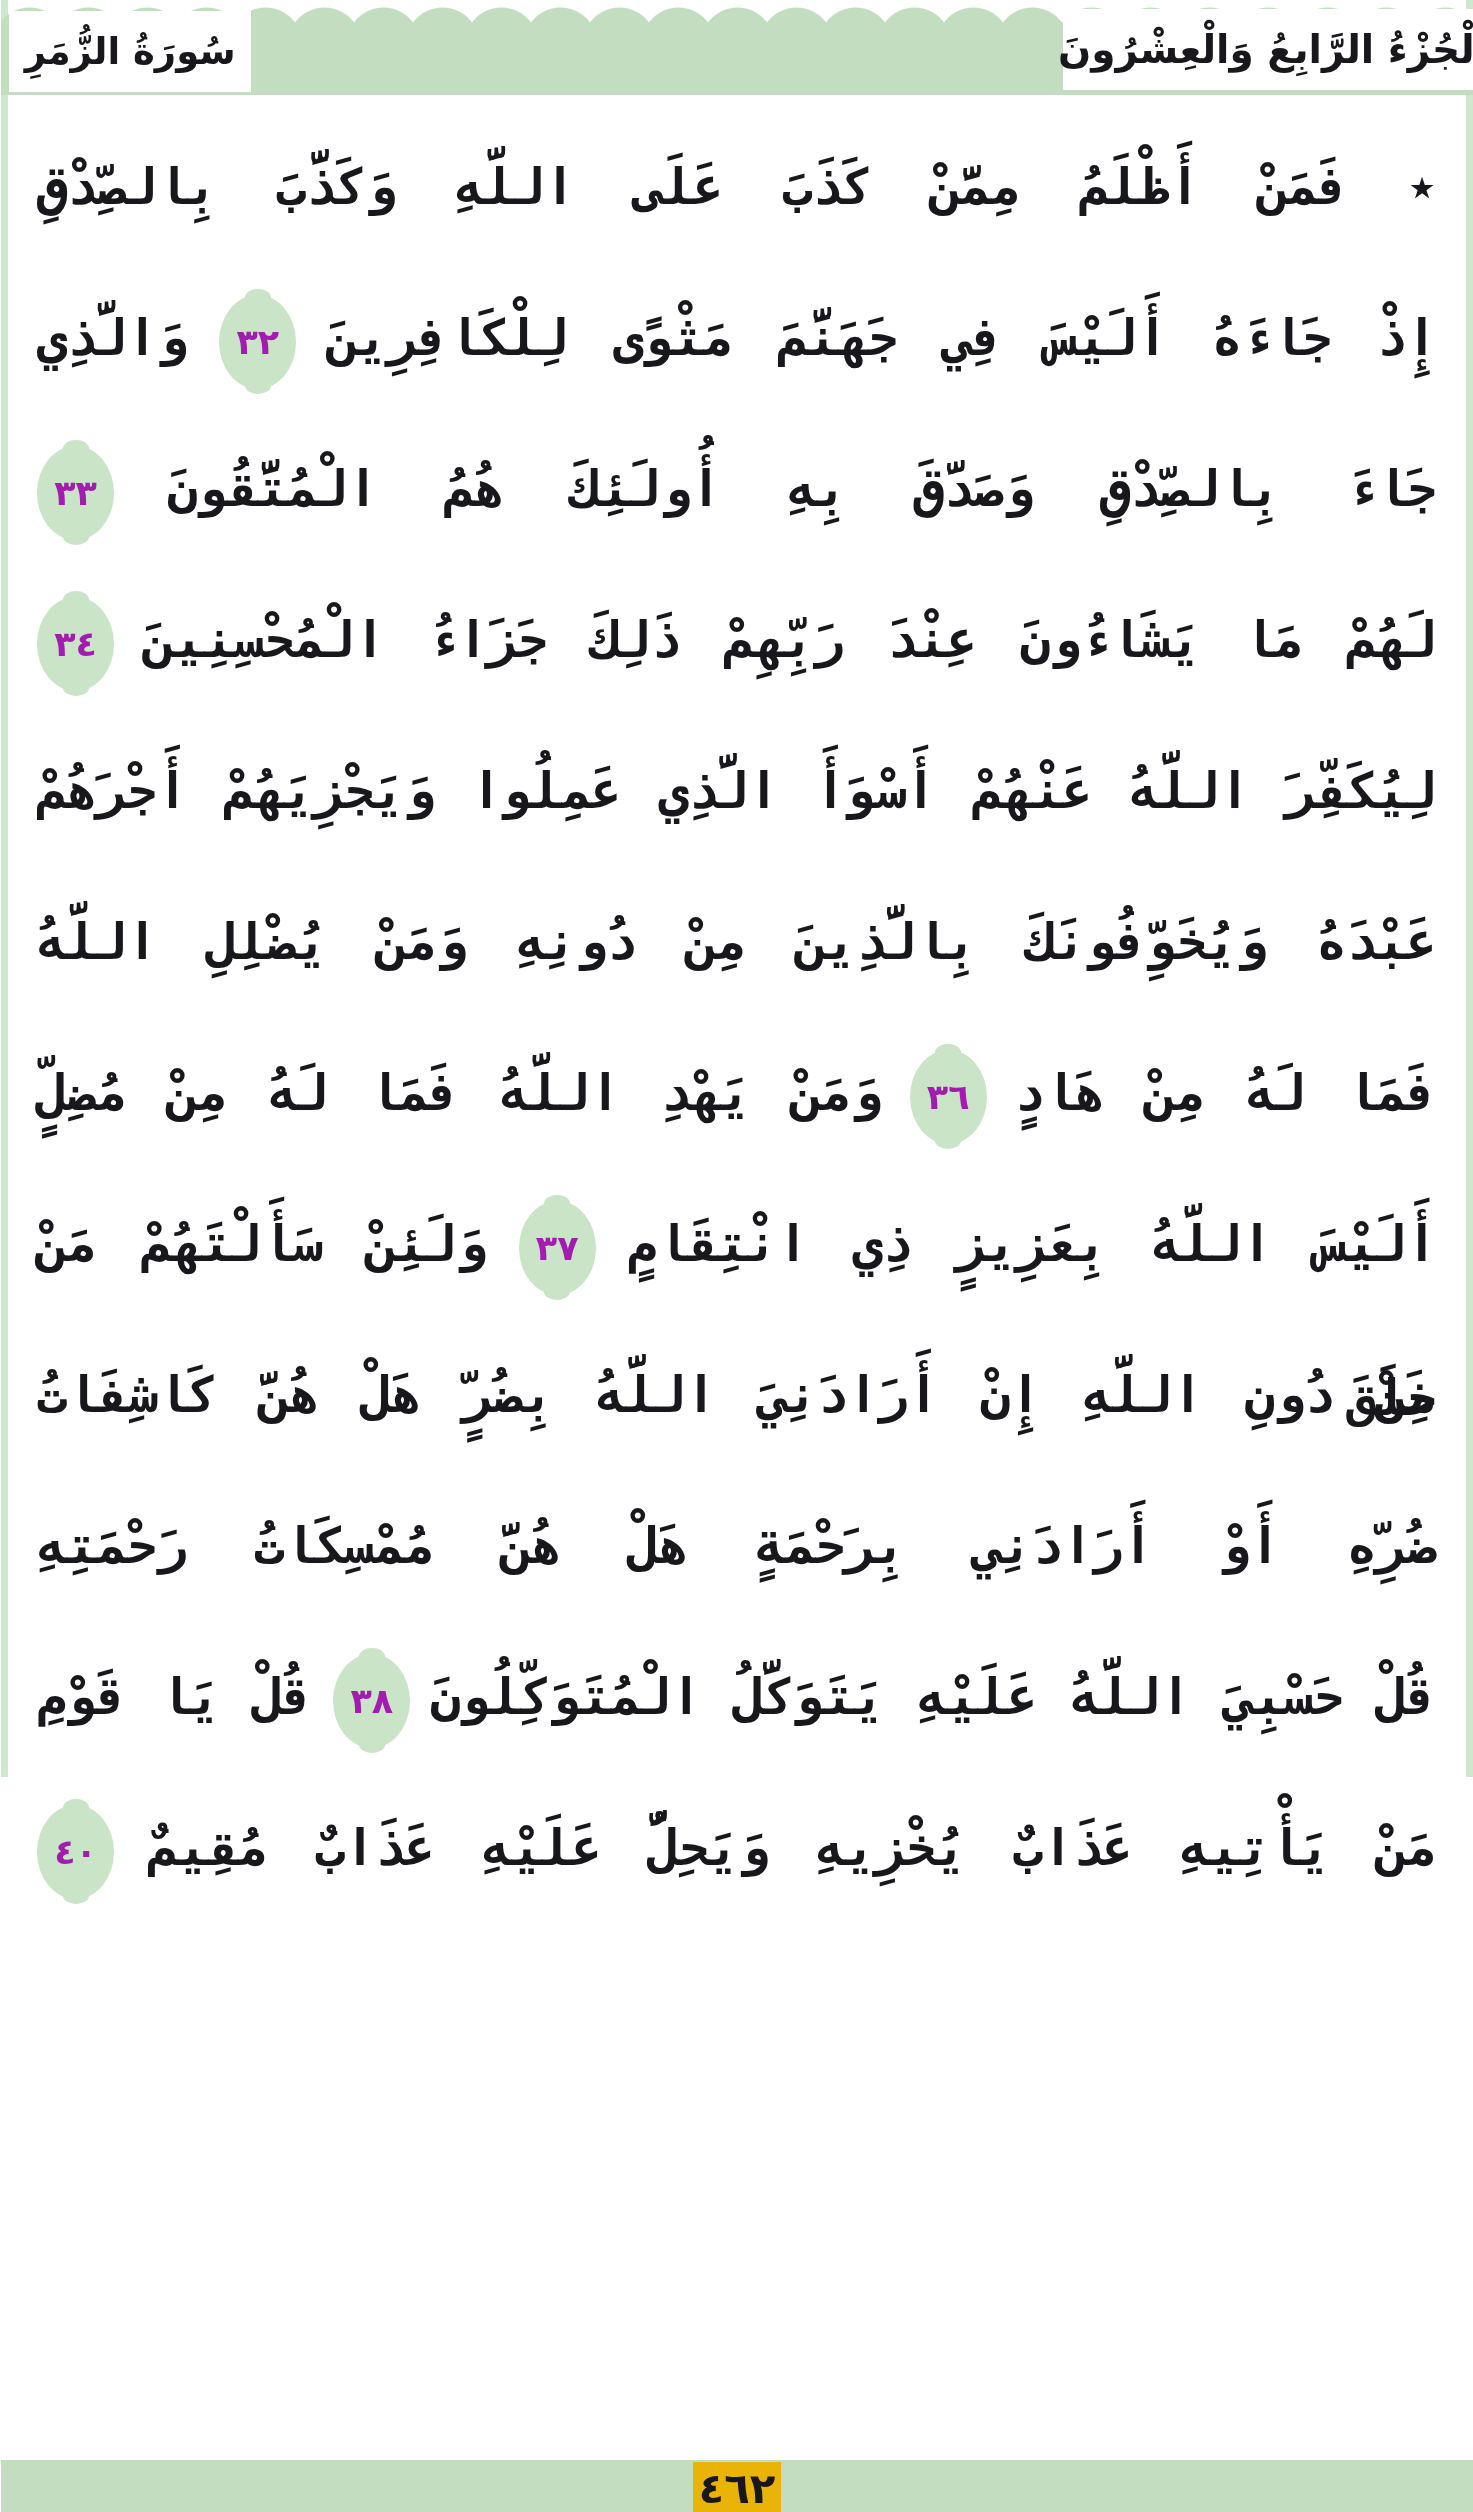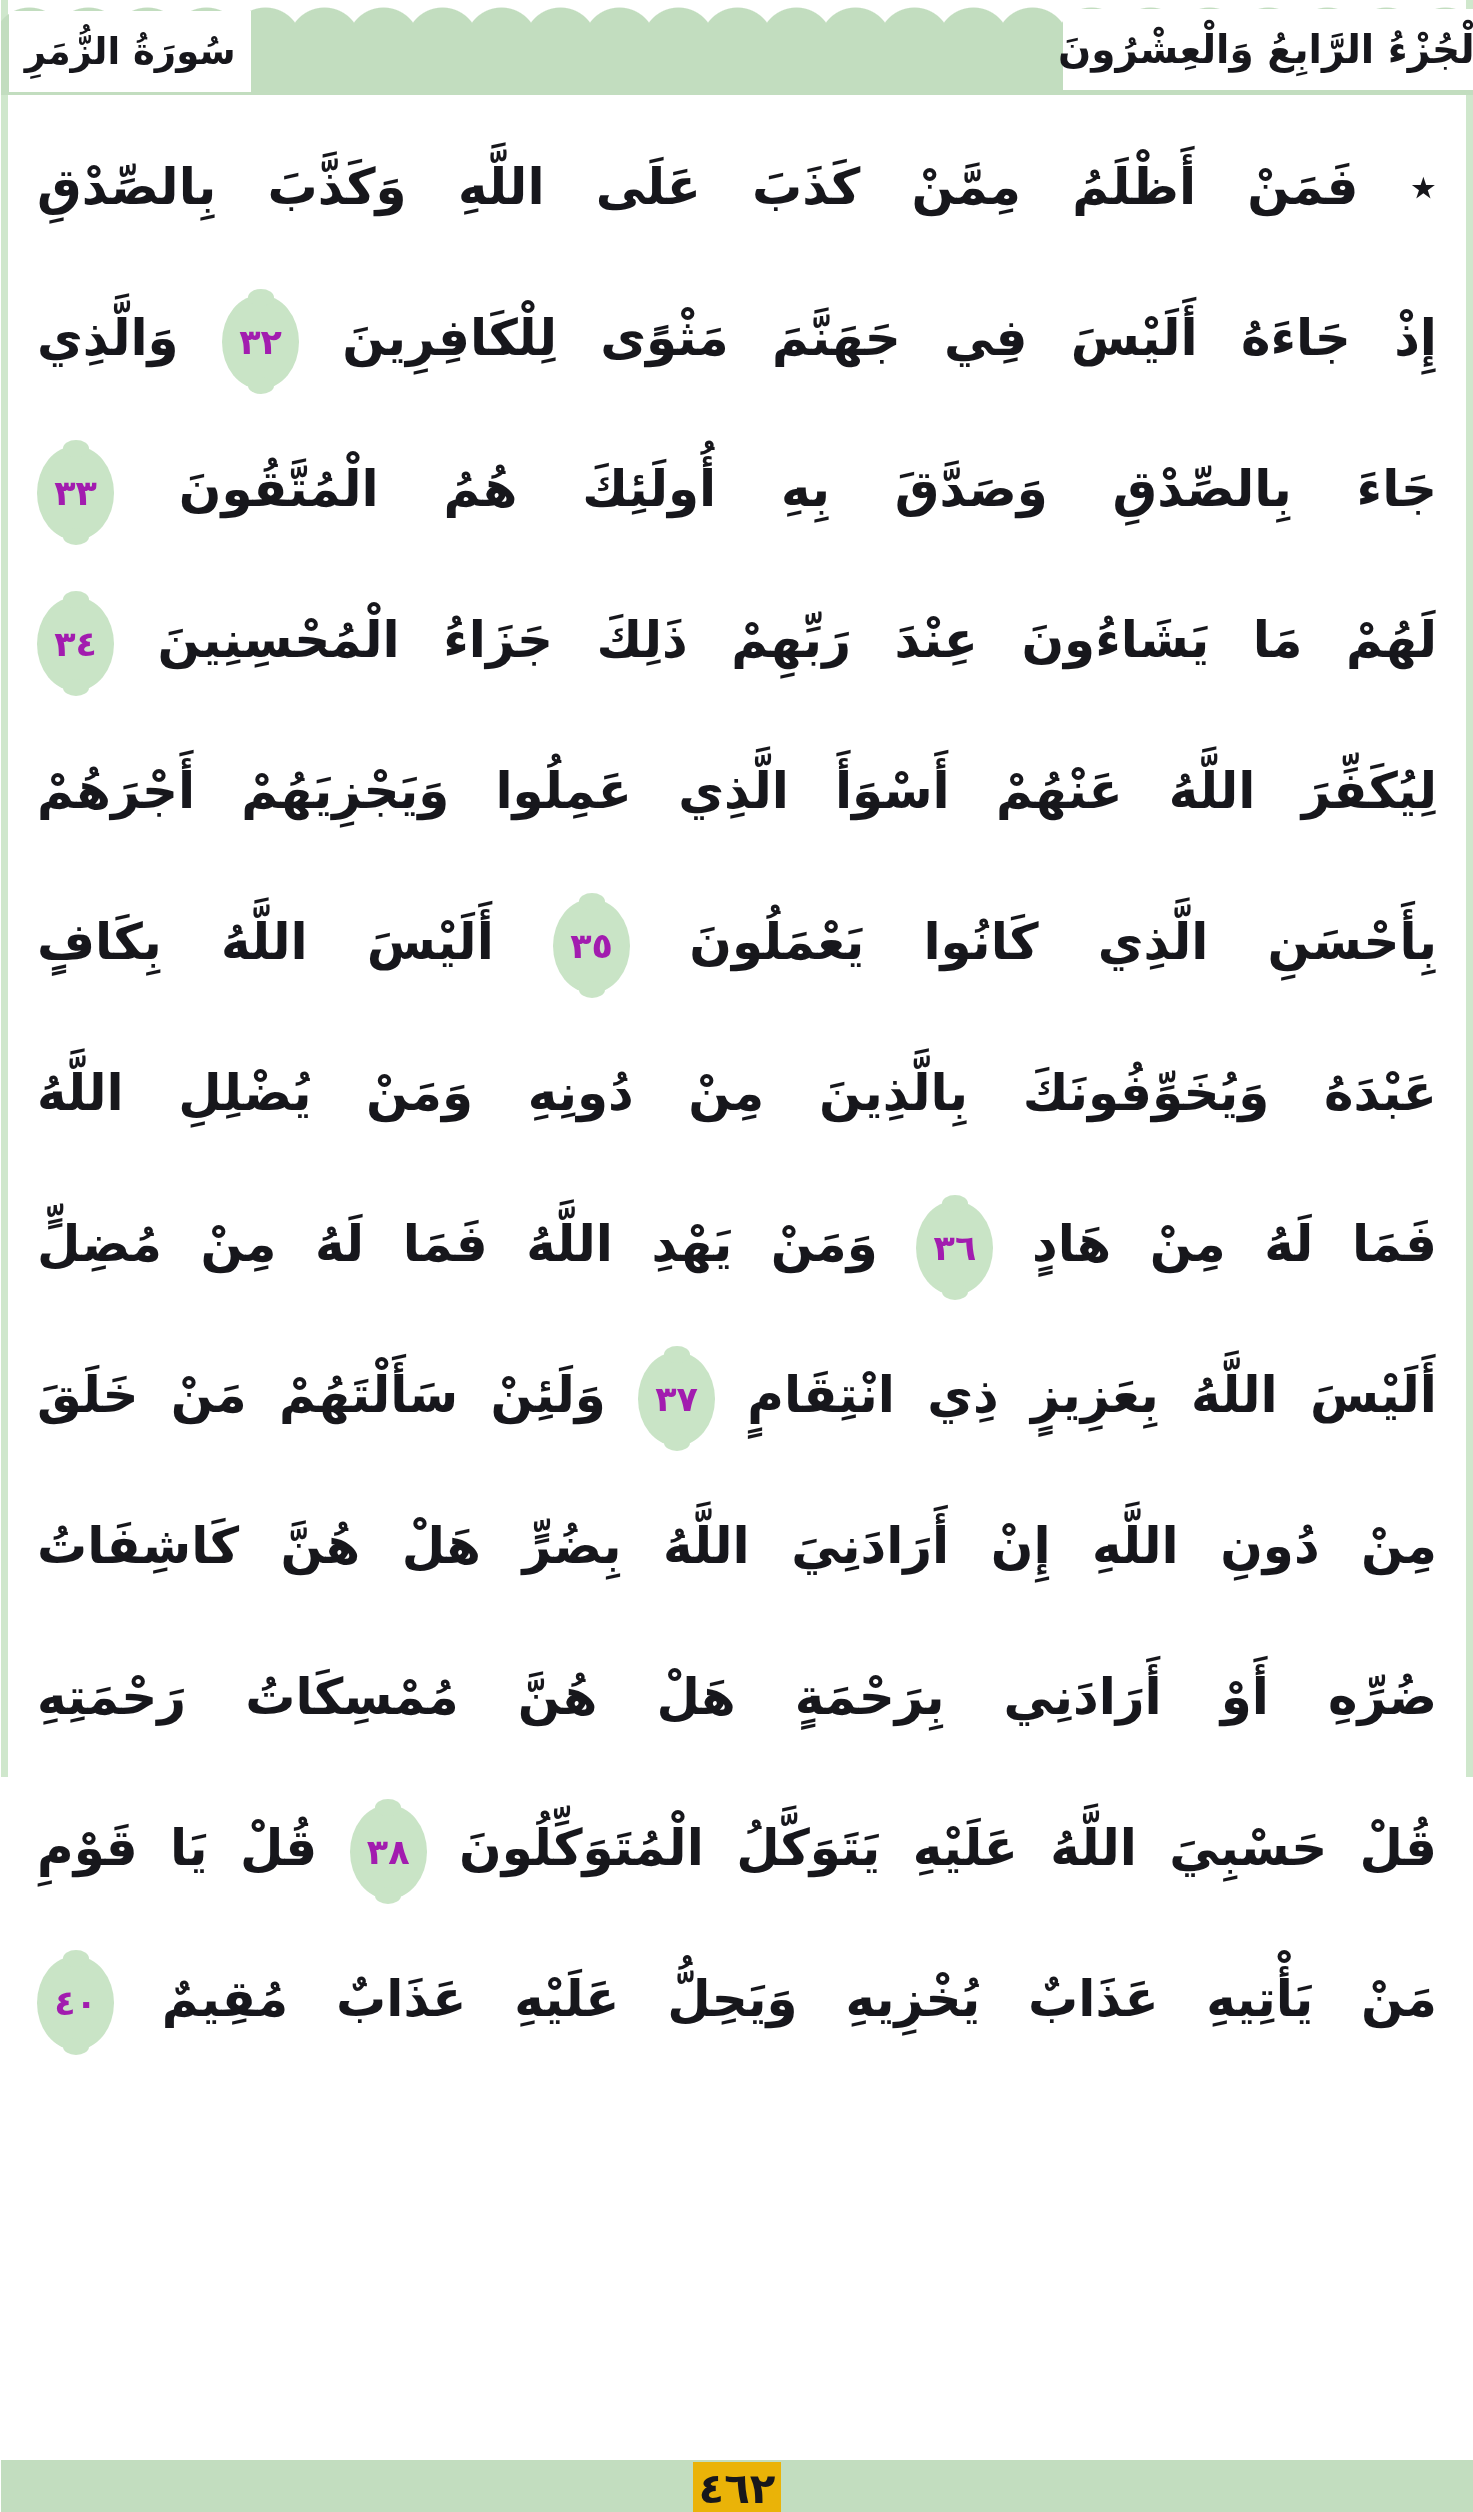--- a/index.html
+++ b/index.html
@@ -47,21 +47,21 @@
   .quran-area { position: absolute; left: 11px; right: 11px; top: 112px; z-index: 2; }
   .qline {
     height: 151px; line-height: 151px;
     direction: rtl;
     text-align: justify;
     text-align-last: justify;
     font-size: 50px; font-weight: bold;
     color: var(--ink);
     padding: 0 26px;
   }
-  .ayah-text { color: var(--ink); }
+  .ayah-text { color: var(--ink); font-family: Liberation Mono, monospace; }
   .ayah-marker {
     display: inline-flex; align-items: center; justify-content: center;
     width: 77px; height: 94px;
     border-radius: 50%;
     background: var(--marker-green);
     font-size: 35px; font-weight: bold; color: #a21caf;
     vertical-align: middle;
     position: relative;
     line-height: normal;
   }
@@ -103,21 +103,20 @@
   <div class="title-box juz-box">
     <span>الْجُزْءُ الرَّابِعُ وَالْعِشْرُونَ</span>
   </div>
 
   <div class="quran-area">
       <div class="qline"><span class="ayah-text">٭ فَمَنْ أَظْلَمُ مِمَّنْ كَذَبَ عَلَى اللَّهِ وَكَذَّبَ بِالصِّدْقِ</span> </div>
       <div class="qline"><span class="ayah-text">إِذْ جَاءَهُ أَلَيْسَ فِي جَهَنَّمَ مَثْوًى لِلْكَافِرِينَ</span> <span class="ayah-marker">٣٢</span> <span class="ayah-text">وَالَّذِي</span> </div>
       <div class="qline"><span class="ayah-text">جَاءَ بِالصِّدْقِ وَصَدَّقَ بِهِ أُولَئِكَ هُمُ الْمُتَّقُونَ</span> <span class="ayah-marker">٣٣</span> </div>
       <div class="qline"><span class="ayah-text">لَهُمْ مَا يَشَاءُونَ عِنْدَ رَبِّهِمْ ذَلِكَ جَزَاءُ الْمُحْسِنِينَ</span> <span class="ayah-marker">٣٤</span> </div>
       <div class="qline"><span class="ayah-text">لِيُكَفِّرَ اللَّهُ عَنْهُمْ أَسْوَأَ الَّذِي عَمِلُوا وَيَجْزِيَهُمْ أَجْرَهُمْ</span> </div>
-      <div class="qline"><span class="ayah-text">بِأَحْسَنِ الَّذِي كَانُوا يَعْمَلُونَ</span> <span class="ayah-marker">٣٥</span> <span class="ayah-text">أَلَيْسَ اللَّهُ بِكَافٍ</span> </div>
       <div class="qline"><span class="ayah-text">عَبْدَهُ وَيُخَوِّفُونَكَ بِالَّذِينَ مِنْ دُونِهِ وَمَنْ يُضْلِلِ اللَّهُ</span> </div>
       <div class="qline"><span class="ayah-text">فَمَا لَهُ مِنْ هَادٍ</span> <span class="ayah-marker">٣٦</span> <span class="ayah-text">وَمَنْ يَهْدِ اللَّهُ فَمَا لَهُ مِنْ مُضِلٍّ</span> </div>
       <div class="qline"><span class="ayah-text">أَلَيْسَ اللَّهُ بِعَزِيزٍ ذِي انْتِقَامٍ</span> <span class="ayah-marker">٣٧</span> <span class="ayah-text">وَلَئِنْ سَأَلْتَهُمْ مَنْ خَلَقَ</span> </div>
       <div class="qline"><span class="ayah-text">مِنْ دُونِ اللَّهِ إِنْ أَرَادَنِيَ اللَّهُ بِضُرٍّ هَلْ هُنَّ كَاشِفَاتُ</span> </div>
       <div class="qline"><span class="ayah-text">ضُرِّهِ أَوْ أَرَادَنِي بِرَحْمَةٍ هَلْ هُنَّ مُمْسِكَاتُ رَحْمَتِهِ</span> </div>
       <div class="qline"><span class="ayah-text">قُلْ حَسْبِيَ اللَّهُ عَلَيْهِ يَتَوَكَّلُ الْمُتَوَكِّلُونَ</span> <span class="ayah-marker">٣٨</span> <span class="ayah-text">قُلْ يَا قَوْمِ</span> </div>
       <div class="qline"><span class="ayah-text">مَنْ يَأْتِيهِ عَذَابٌ يُخْزِيهِ وَيَحِلُّ عَلَيْهِ عَذَابٌ مُقِيمٌ</span> <span class="ayah-marker">٤٠</span> </div>
     </div>
 
   <div class="footer-band"></div>

